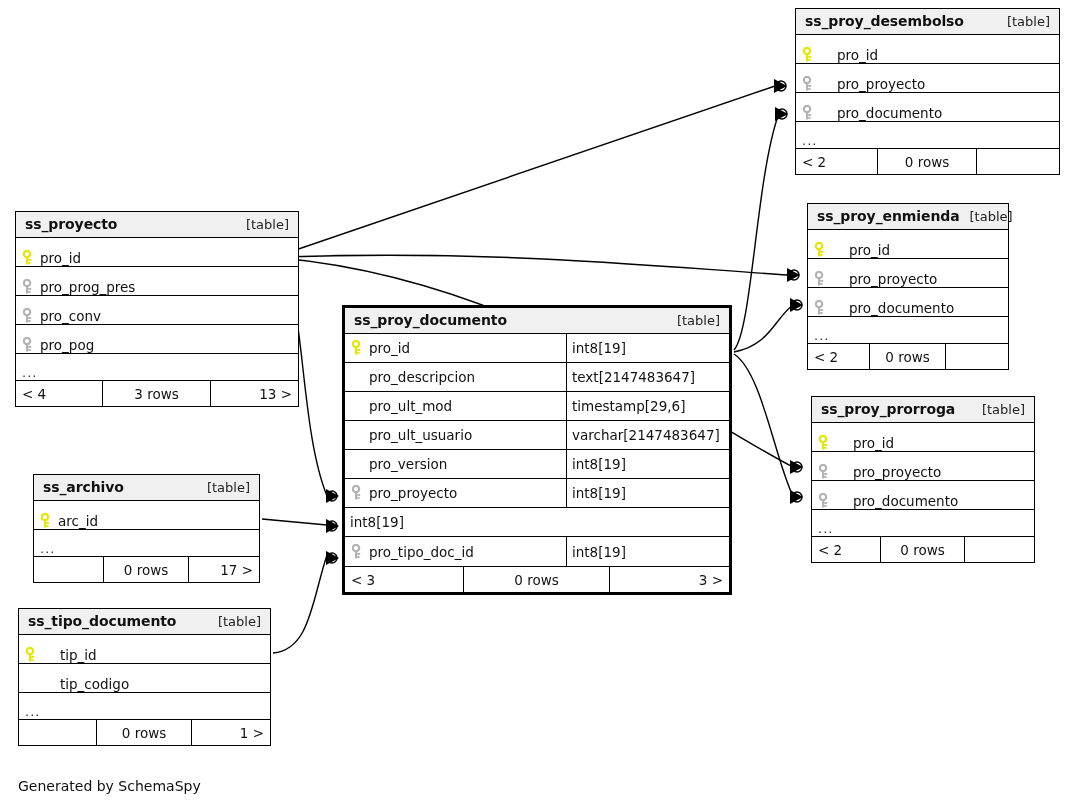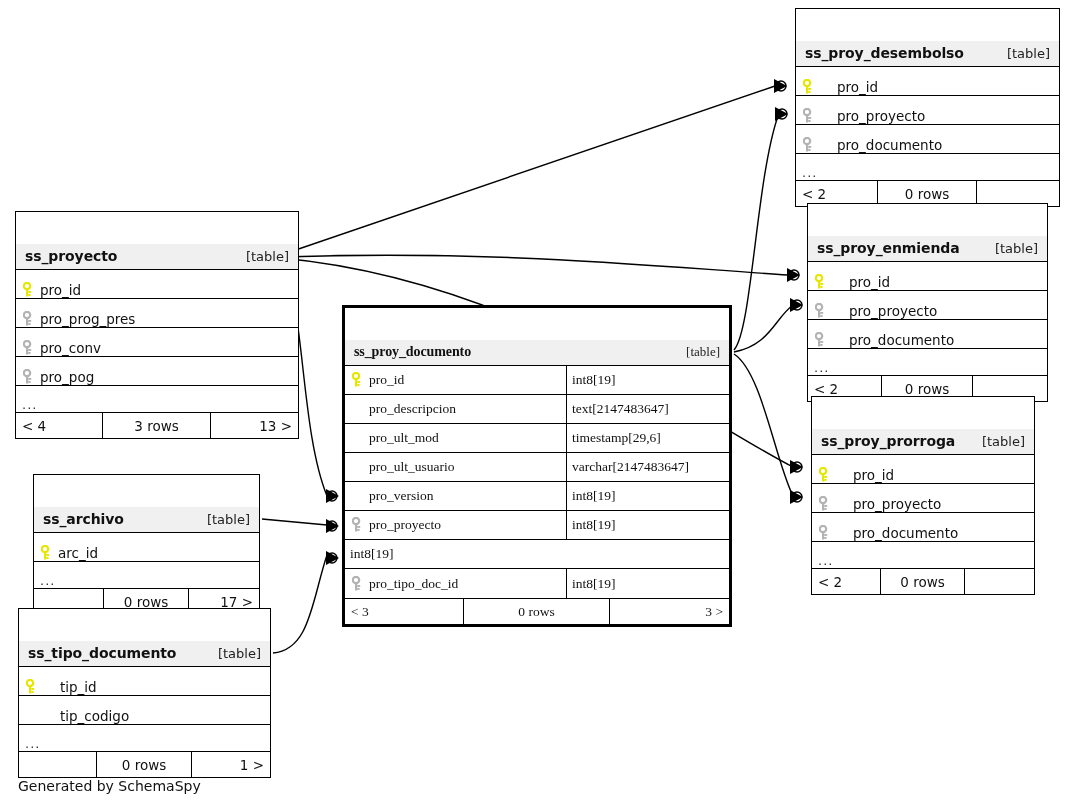--- a/index.html
+++ b/index.html
@@ -44,21 +44,20 @@
     border: 3px solid #000000;
   }
   .tbl .hdr {
     display: flex;
     align-items: center;
     justify-content: space-between;
     background: #f0f0f0;
     border-bottom: 1px solid #000000;
     padding: 4px 9px 5px 9px;
     box-sizing: border-box;
-    margin-top: 32px;
   }
   .tbl .hdr .tname {
     font-weight: bold;
     font-size: 14px;
     letter-spacing: -0.1px;
     white-space: nowrap;
   }
   .tbl .hdr .ttag {
     font-size: 13px;
     color: #222222;
@@ -268,21 +267,21 @@
         <span class="cname">...</span>
       </div>
     </div>
     <div class="foot">
       <div class="f-left">&lt; 2</div>
       <div class="f-mid">0 rows</div>
       <div class="f-right"></div>
     </div>
   </div>
 
-  <div class="tbl" style="left:807px; top:203px; width:241px;">
+  <div class="tbl" style="left:807px; top:203px; width:202px;">
     <div class="hdr">
       <span class="tname">ss_proy_enmienda</span>
       <span class="ttag">[table]</span>
     </div>
     <div class="rows">
       <div class="row">
         <span class="cname">
           <span class="key">
               <svg width="13" height="16" viewBox="0 0 13 16">
                 <circle cx="4" cy="4" r="3.2" fill="none" stroke="#e6e600" stroke-width="2.2"></circle>
@@ -519,21 +518,21 @@
         <span class="cname">...</span>
       </div>
     </div>
     <div class="foot">
       <div class="f-left"></div>
       <div class="f-mid">0 rows</div>
       <div class="f-right">1 &gt;</div>
     </div>
   </div>
 
-  <div class="tbl focus" style="left:342px; top:305px; width:390px;font-family:Liberation Serif, serif;">
+  <div class="tbl focus" style="left:342px; top:305px; width:390px;">
     <div class="hdr">
       <span class="tname">ss_proy_documento</span>
       <span class="ttag">[table]</span>
     </div>
     <div class="rows">
       <div class="row split">
         <span class="cname" style="flex:0 0 222px;">
           <span class="key">
               <svg width="13" height="16" viewBox="0 0 13 16">
                 <circle cx="4" cy="4" r="3.2" fill="none" stroke="#e6e600" stroke-width="2.2"></circle>

